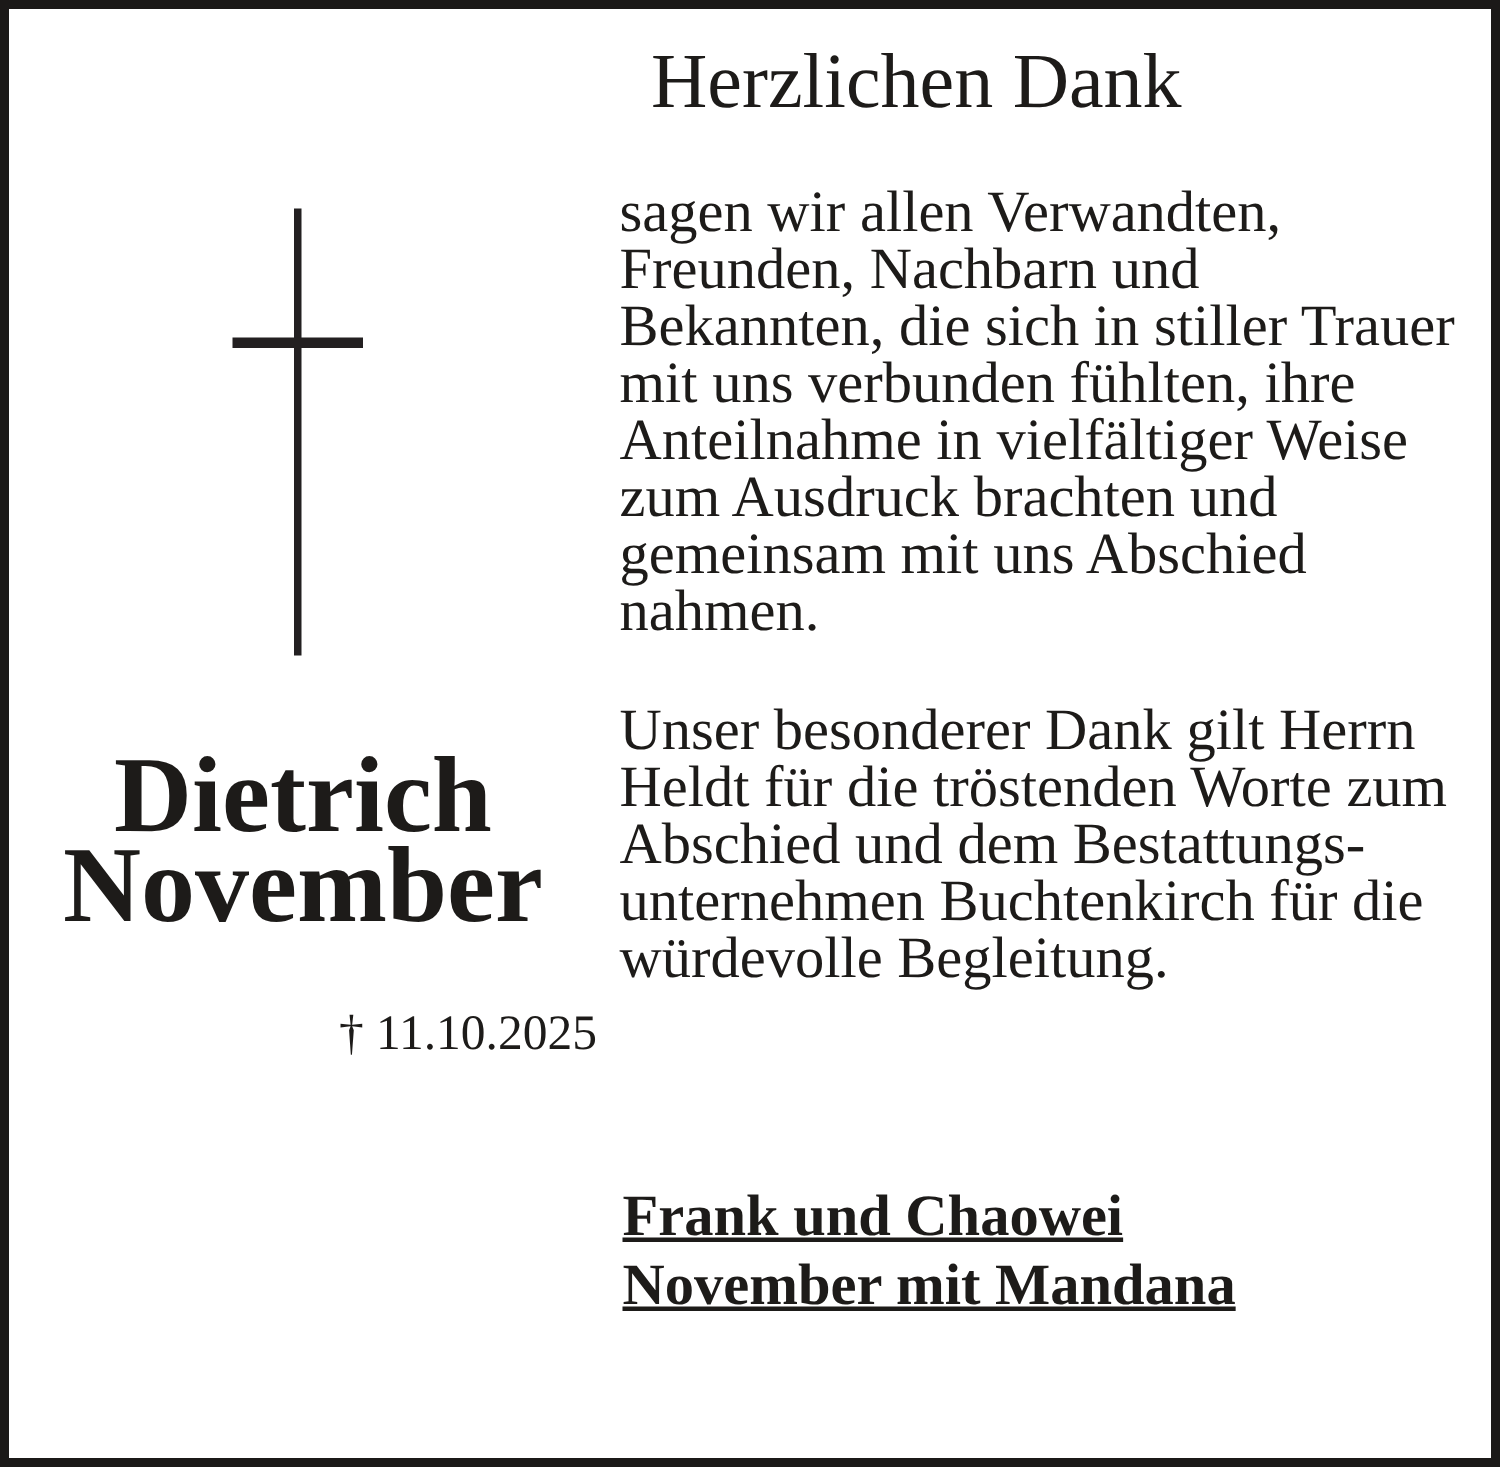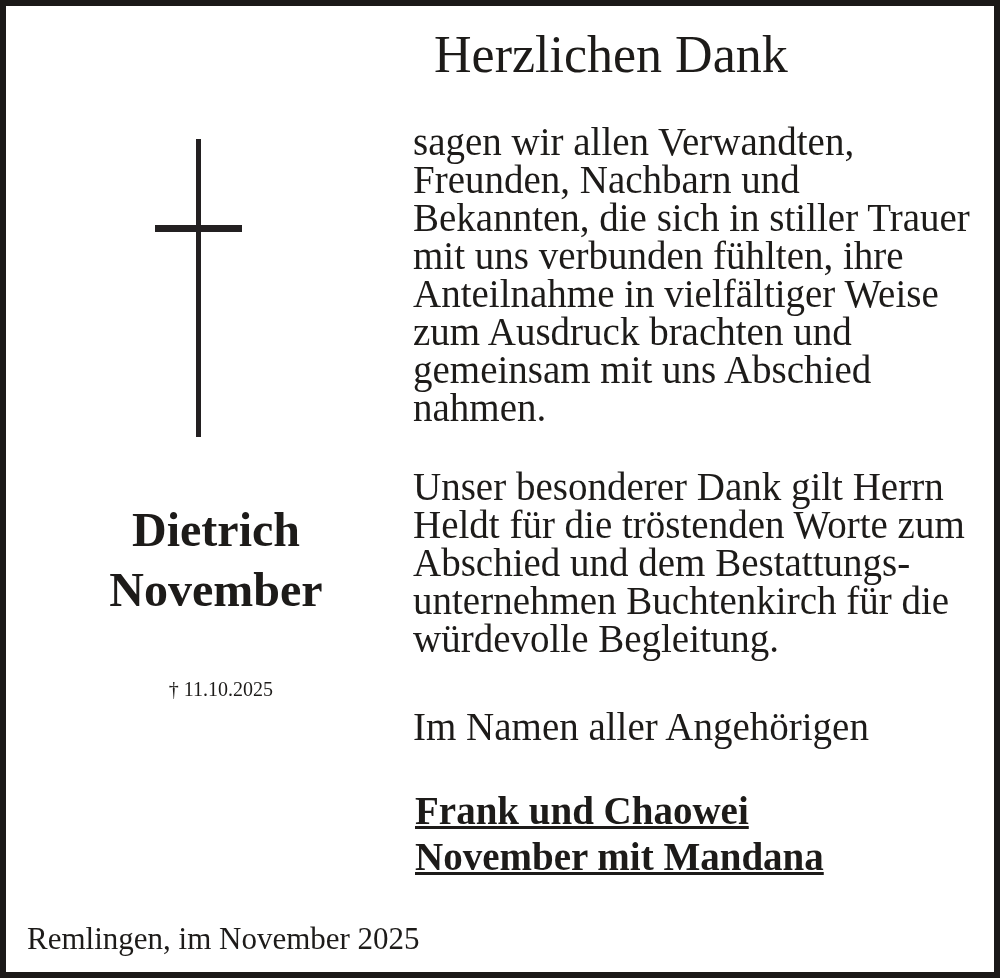--- a/index.html
+++ b/index.html
@@ -31,32 +31,30 @@
     width: 87px; height: 7px;
     background: #232021;
   }
 
   
   .deceased-name {
     left: 0px; top: 494px;
     width: 392px;
     text-align: center;
     font-weight: bold;
-    font-size: 48px;
+    font-size: 72px;
     line-height: 60px;
     letter-spacing: 0px;
-    padding-left: 14px;
   }
   .death-date {
     left: 0px; top: 664px;
     width: 392px;
-    text-align: center;
-    font-size: 20px;
+    text-align: right;
+    font-size: 33px;
     line-height: 38px;
-    padding-left: 19px;
   }
 
   
   .notice-title {
     left: 428px; top: 21px;
     width: 575px;
     font-weight: normal;
     font-size: 52px;
     line-height: 56px;
   }
@@ -115,22 +113,20 @@
 
   <div class="abs para para-thanks">sagen wir allen Verwandten,
 Freunden, Nachbarn und
 Bekannten, die sich in stiller Trauer
 mit uns verbunden fühlten, ihre
 Anteilnahme in vielfältiger Weise
 zum Ausdruck brachten und
 gemeinsam mit uns Abschied
 nahmen.</div>
 
-  <div class="abs closing-line">Im Namen aller Angehörigen</div>
 
   <div class="abs family-names">
     <div>Frank und Chaowei</div>
     <div>November mit Mandana</div>
   </div>
 
-  <div class="abs place-date">Remlingen, im November 2025</div>
 
 </div>
 
 </body></html>

